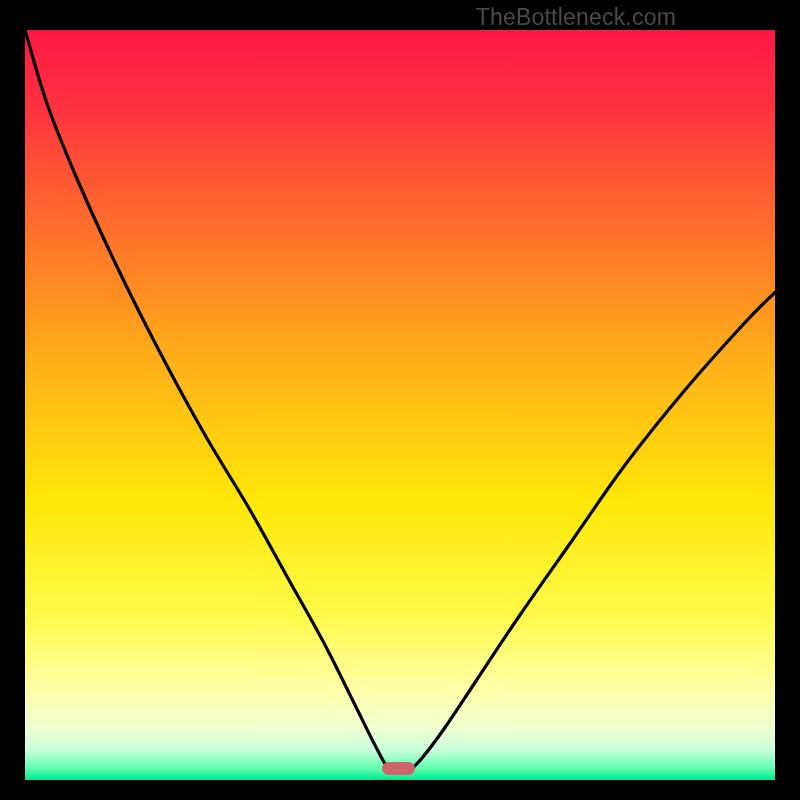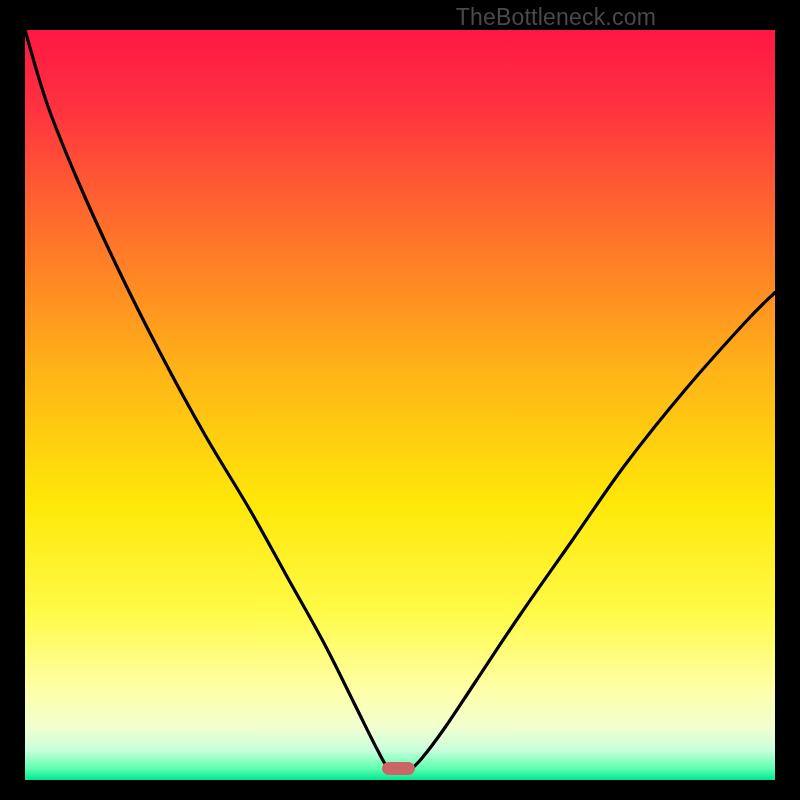--- a/index.html
+++ b/index.html
@@ -11,20 +11,21 @@
     overflow: hidden;
     font-family: Arial, Helvetica, sans-serif;
   }
   .frame {
     position: absolute;
     left: 0;
     top: 0;
     width: 668px;
     height: 800px;
     background: #000;
+    padding-left: 20px;
   }
   .watermark {
     position: absolute;
     top: 4px;
     right: 12px;
     color: #4a4a4a;
     font-size: 23px;
     font-weight: 500;
     font-family: "Segoe UI", Arial, sans-serif;
     letter-spacing: 0.2px;

